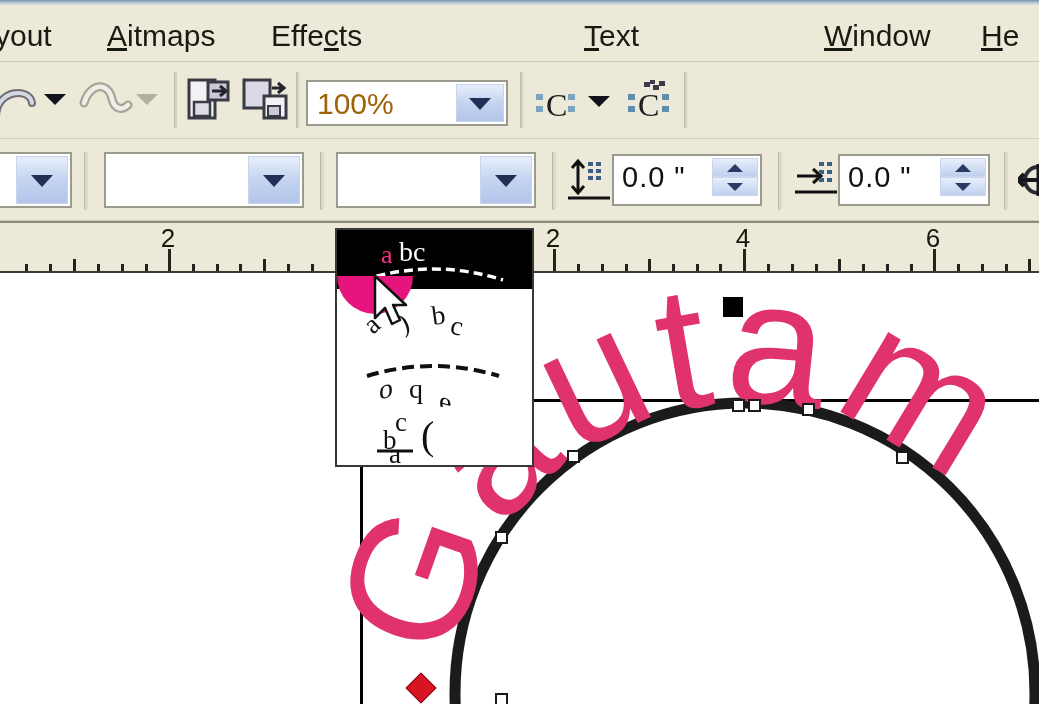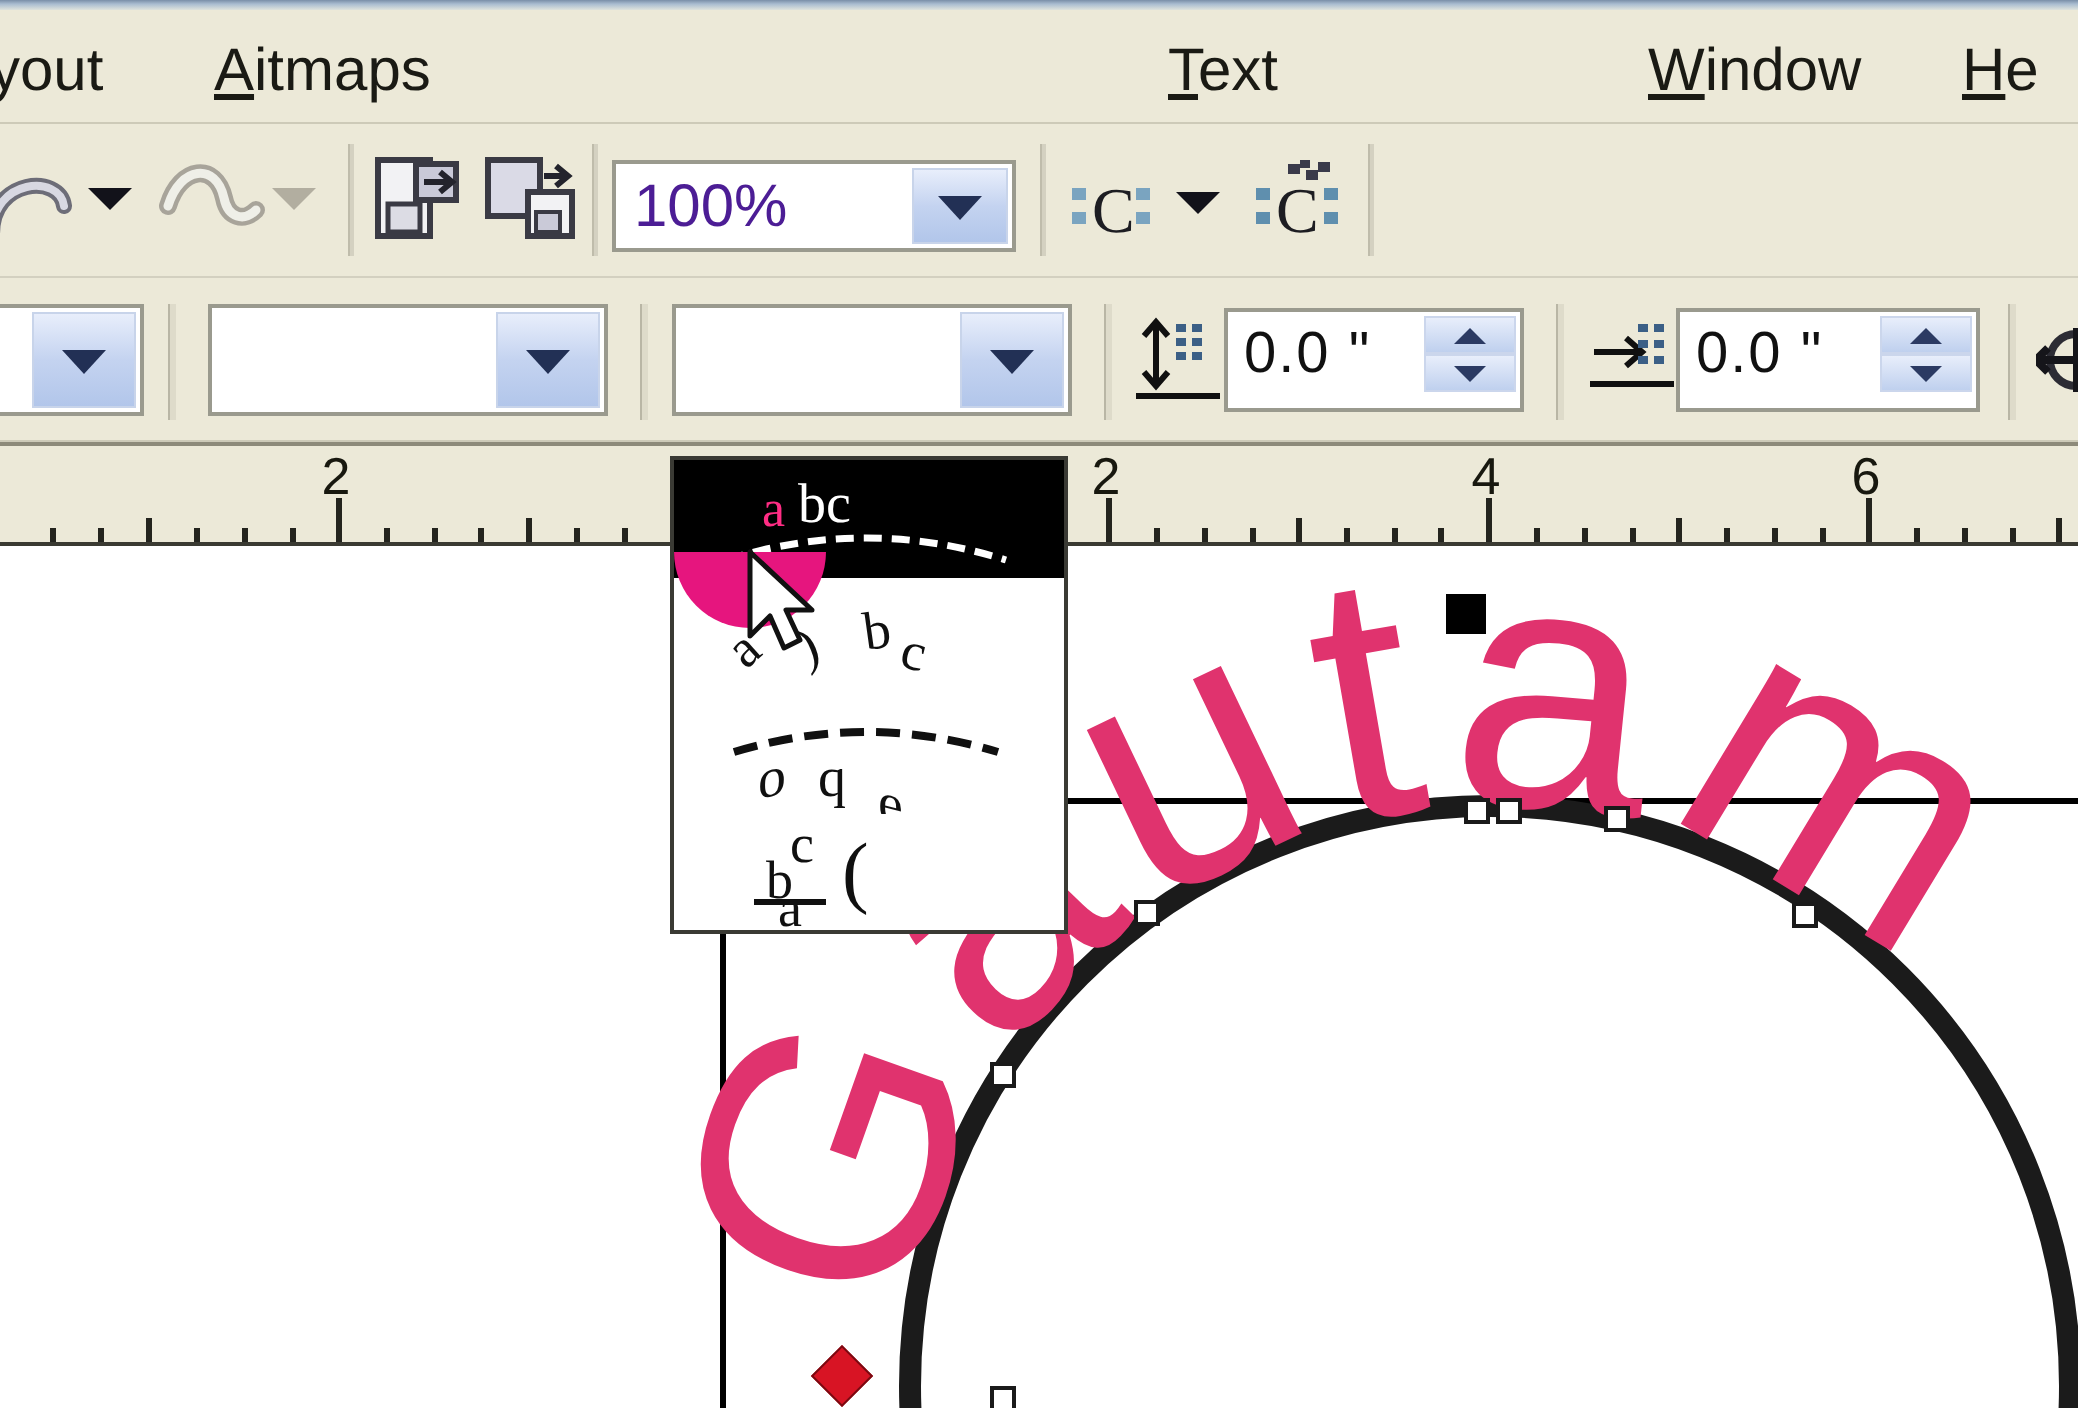--- a/index.html
+++ b/index.html
@@ -31,21 +31,21 @@
     background:#d4d1c1;border-left:1px solid #bfbcab;}
   .tb-btn{position:absolute;border:0;background:transparent;padding:0;cursor:default;}
   .tb-arrow{position:absolute;width:0;height:0;
     border-left:11px solid transparent;border-right:11px solid transparent;
     border-top:11px solid #12121a;}
   .tb-arrow.dim{border-top-color:#b2aea0;}
 
   
   .zoomcombo{position:absolute;left:306px;top:80px;width:202px;height:46px;
     background:#ffffff;border:2px solid #9a9a8e;box-sizing:border-box;}
-  .zoomcombo .val{position:absolute;left:9px;top:4px;font-size:30px;color:#4c1d95;
+  .zoomcombo .val{position:absolute;left:9px;top:4px;font-size:30px;color:#a16207;
     font-family:"Liberation Sans", sans-serif;line-height:36px;}
   .cb-btn{position:absolute;right:2px;top:2px;width:48px;height:38px;
     background:linear-gradient(to bottom,#e8eefb 0%,#c4d3f0 50%,#b2c6ea 100%);
     border:1px solid #c8d4ea;box-sizing:border-box;}
   .cb-chev{position:absolute;left:50%;top:50%;margin-left:-11px;margin-top:-5px;
     width:0;height:0;border-left:11px solid transparent;border-right:11px solid transparent;
     border-top:12px solid #223055;}
 
   
   .toolbar2{position:absolute;left:0;top:139px;width:1039px;height:81px;
@@ -99,20 +99,21 @@
 </head>
 <body>
 
 <div id="app">
 
   <div class="win-edge"></div>
 
   <div class="menubar">
     <div class="menu-item" style="left:-8px;"><span>yout</span></div>
     <div class="menu-item" style="left:104px;"><u>A</u><span>itmaps</span></div>
+    <div class="menu-item" style="left:268px;">Effe<u>c</u>ts</div>
     <div class="menu-item" style="left:581px;"><u>T</u>ext</div>
     <div class="menu-item" style="left:821px;"><u>W</u>indow</div>
     <div class="menu-item" style="left:978px;"><u>H</u>e</div>
   </div>
 
   <div class="toolbar1">
 
     <div class="tb-btn" style="left:-14px;top:13px;width:52px;height:50px;">
       <svg width="52" height="50" viewBox="0 0 52 50">
         <path d="M10 42 C10 14, 44 12, 46 28" stroke="#6d6d78" stroke-width="8" fill="none" stroke-linecap="round"></path>

